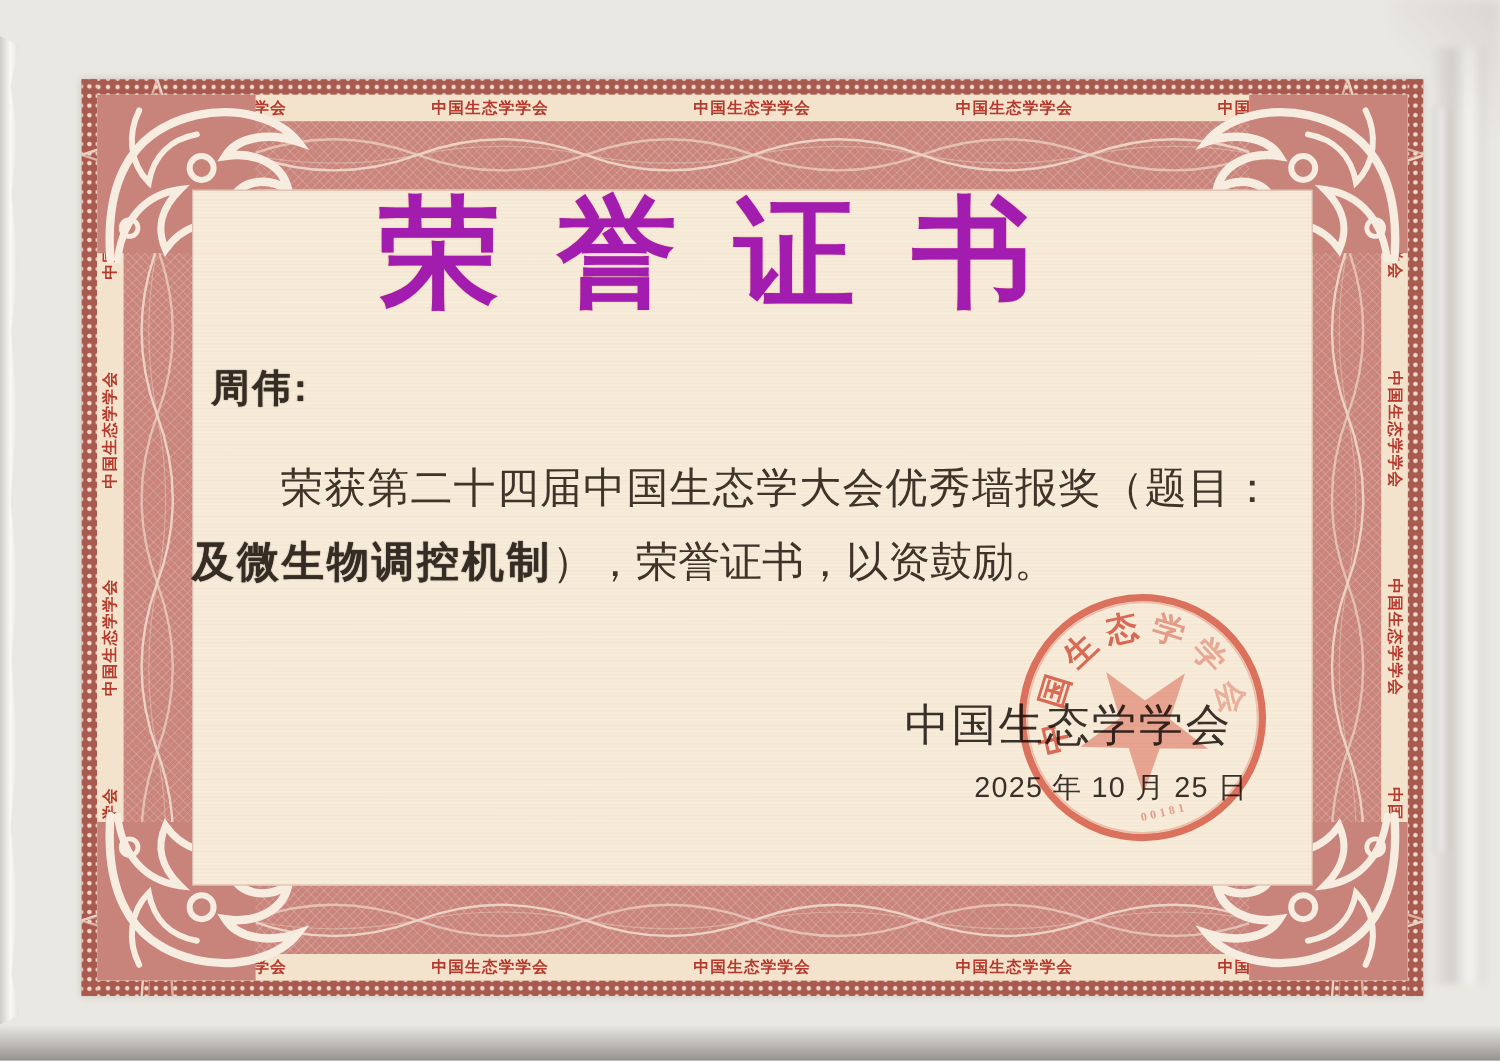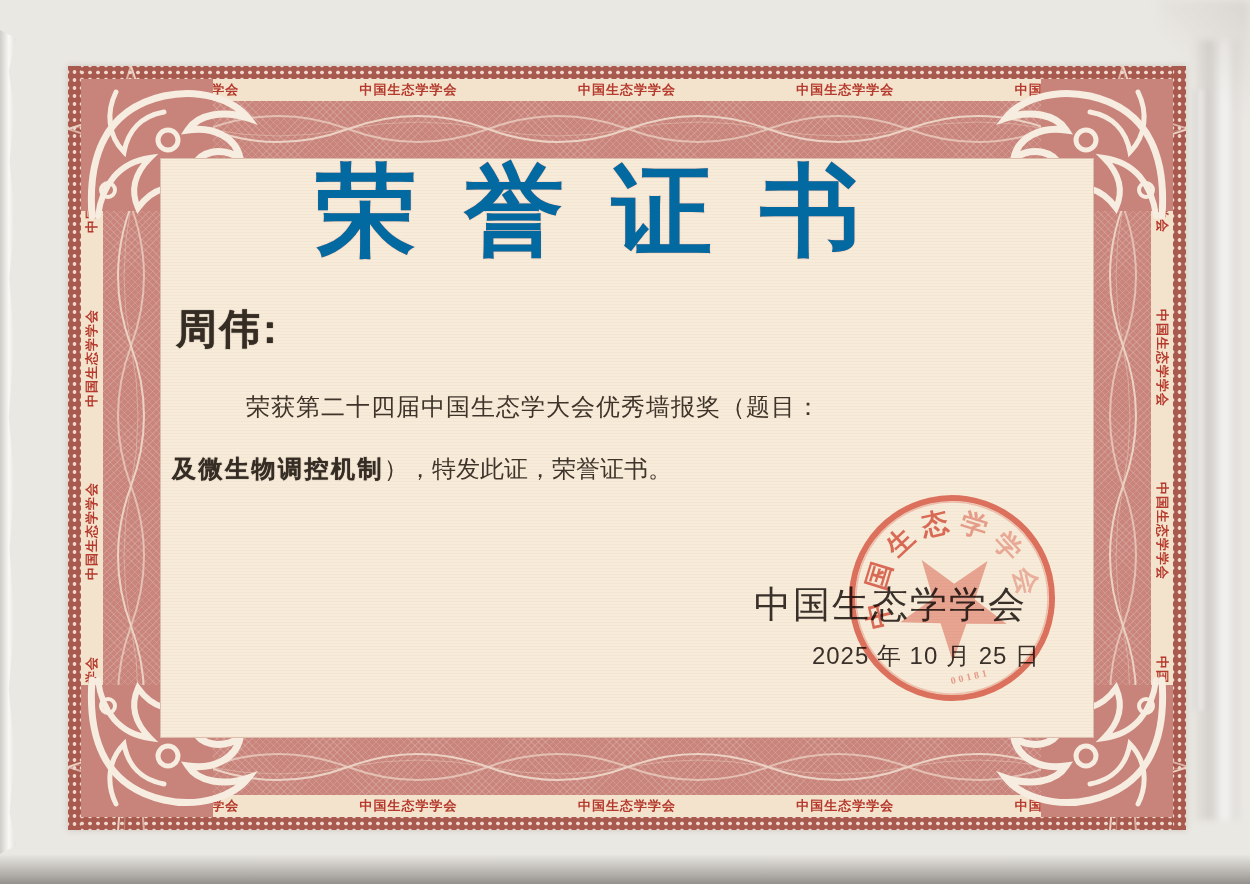--- a/index.html
+++ b/index.html
@@ -62,28 +62,28 @@
 
   
   .content { position:absolute; left:92px; top:92px; right:92px; bottom:92px;
     background:
       repeating-linear-gradient(0deg, rgba(205,165,135,.07) 0 1px, rgba(205,165,135,0) 1px 3px),
       #f7ebd9;
     border:1px solid rgba(175,105,95,.35); }
 
   .cert-title { position:absolute; left:0; right:30px; top:88px; text-align:center;
     font-family:"Liberation Serif","DejaVu Serif",serif; font-weight:900;
-    font-size:100px; line-height:1.15; letter-spacing:48px; color:#0369a1;
+    font-size:100px; line-height:1.15; letter-spacing:48px; color:#a21caf;
     text-shadow:0 0 1px rgba(214,57,29,.5); }
 
-  .recipient { position:absolute; left:108px; top:236px; font-size:41px; font-weight:900;
+  .recipient { position:absolute; left:108px; top:236px; font-size:32px; font-weight:900;
     color:#352c24; letter-spacing:4px; text-shadow:0 0 1px #352c24; }
 
   .citation { position:absolute; left:92px; top:310px; width:950px;
-    font-size:24px; line-height:62px; color:#3e342a;margin-left:12px; }
+    font-size:35px; line-height:62px; color:#3e342a; }
   .citation .line1 { text-indent:74px; letter-spacing:1px; }
   .brush { font-weight:900; letter-spacing:2.5px; color:#352c24; text-shadow:0 0 1px #352c24; }
 
   .issuer { position:absolute; right:159px; top:514px; font-size:37px; color:#39302a;
     letter-spacing:2px; font-weight:500; }
   .issue-date { position:absolute; right:146px; top:574px; font-size:24px; color:#39302a;
     letter-spacing:1px; }
 
   .seal { position:absolute; left:774px; top:422px; width:220px; height:220px;
     transform:rotate(-13deg); mix-blend-mode:multiply; opacity:.88; }
@@ -169,21 +169,21 @@
     </svg>
 
     <div class="content"></div>
 
     <div class="cert-title">荣誉证书</div>
 
     <div class="recipient brush">周伟:</div>
 
     <div class="citation">
       <div class="line1">荣获第二十四届中国生态学大会优秀墙报奖（题目：</div>
-      <div><span class="brush">及微生物调控机制</span><span>），特发此证，荣誉证书。</span></div>
+      <div><span class="brush">及微生物调控机制</span><span>），荣誉证书，以资鼓励。</span></div>
     </div>
 
     <div class="issuer">中国生态学学会</div>
     <div class="issue-date">2025 年 10 月 25 日</div>
 
     <svg class="seal" viewBox="0 0 220 220">
       <circle cx="110" cy="110" r="100" fill="none" stroke="#d94f3c" stroke-width="6" opacity=".85"></circle>
       <circle cx="110" cy="110" r="96" fill="none" stroke="#d94f3c" stroke-width="1.5" opacity=".3"></circle>
       <polygon points="0,-56 -12.9,-17.8 -53.3,-17.3 -20.9,6.8 -32.9,45.3 0,22 32.9,45.3 20.9,6.8 53.3,-17.3 12.9,-17.8" transform="translate(110,118) rotate(-22)" fill="#d94f3c" opacity=".5"></polygon>
       <g fill="#d94f3c" font-size="27" text-anchor="middle" opacity=".9">

